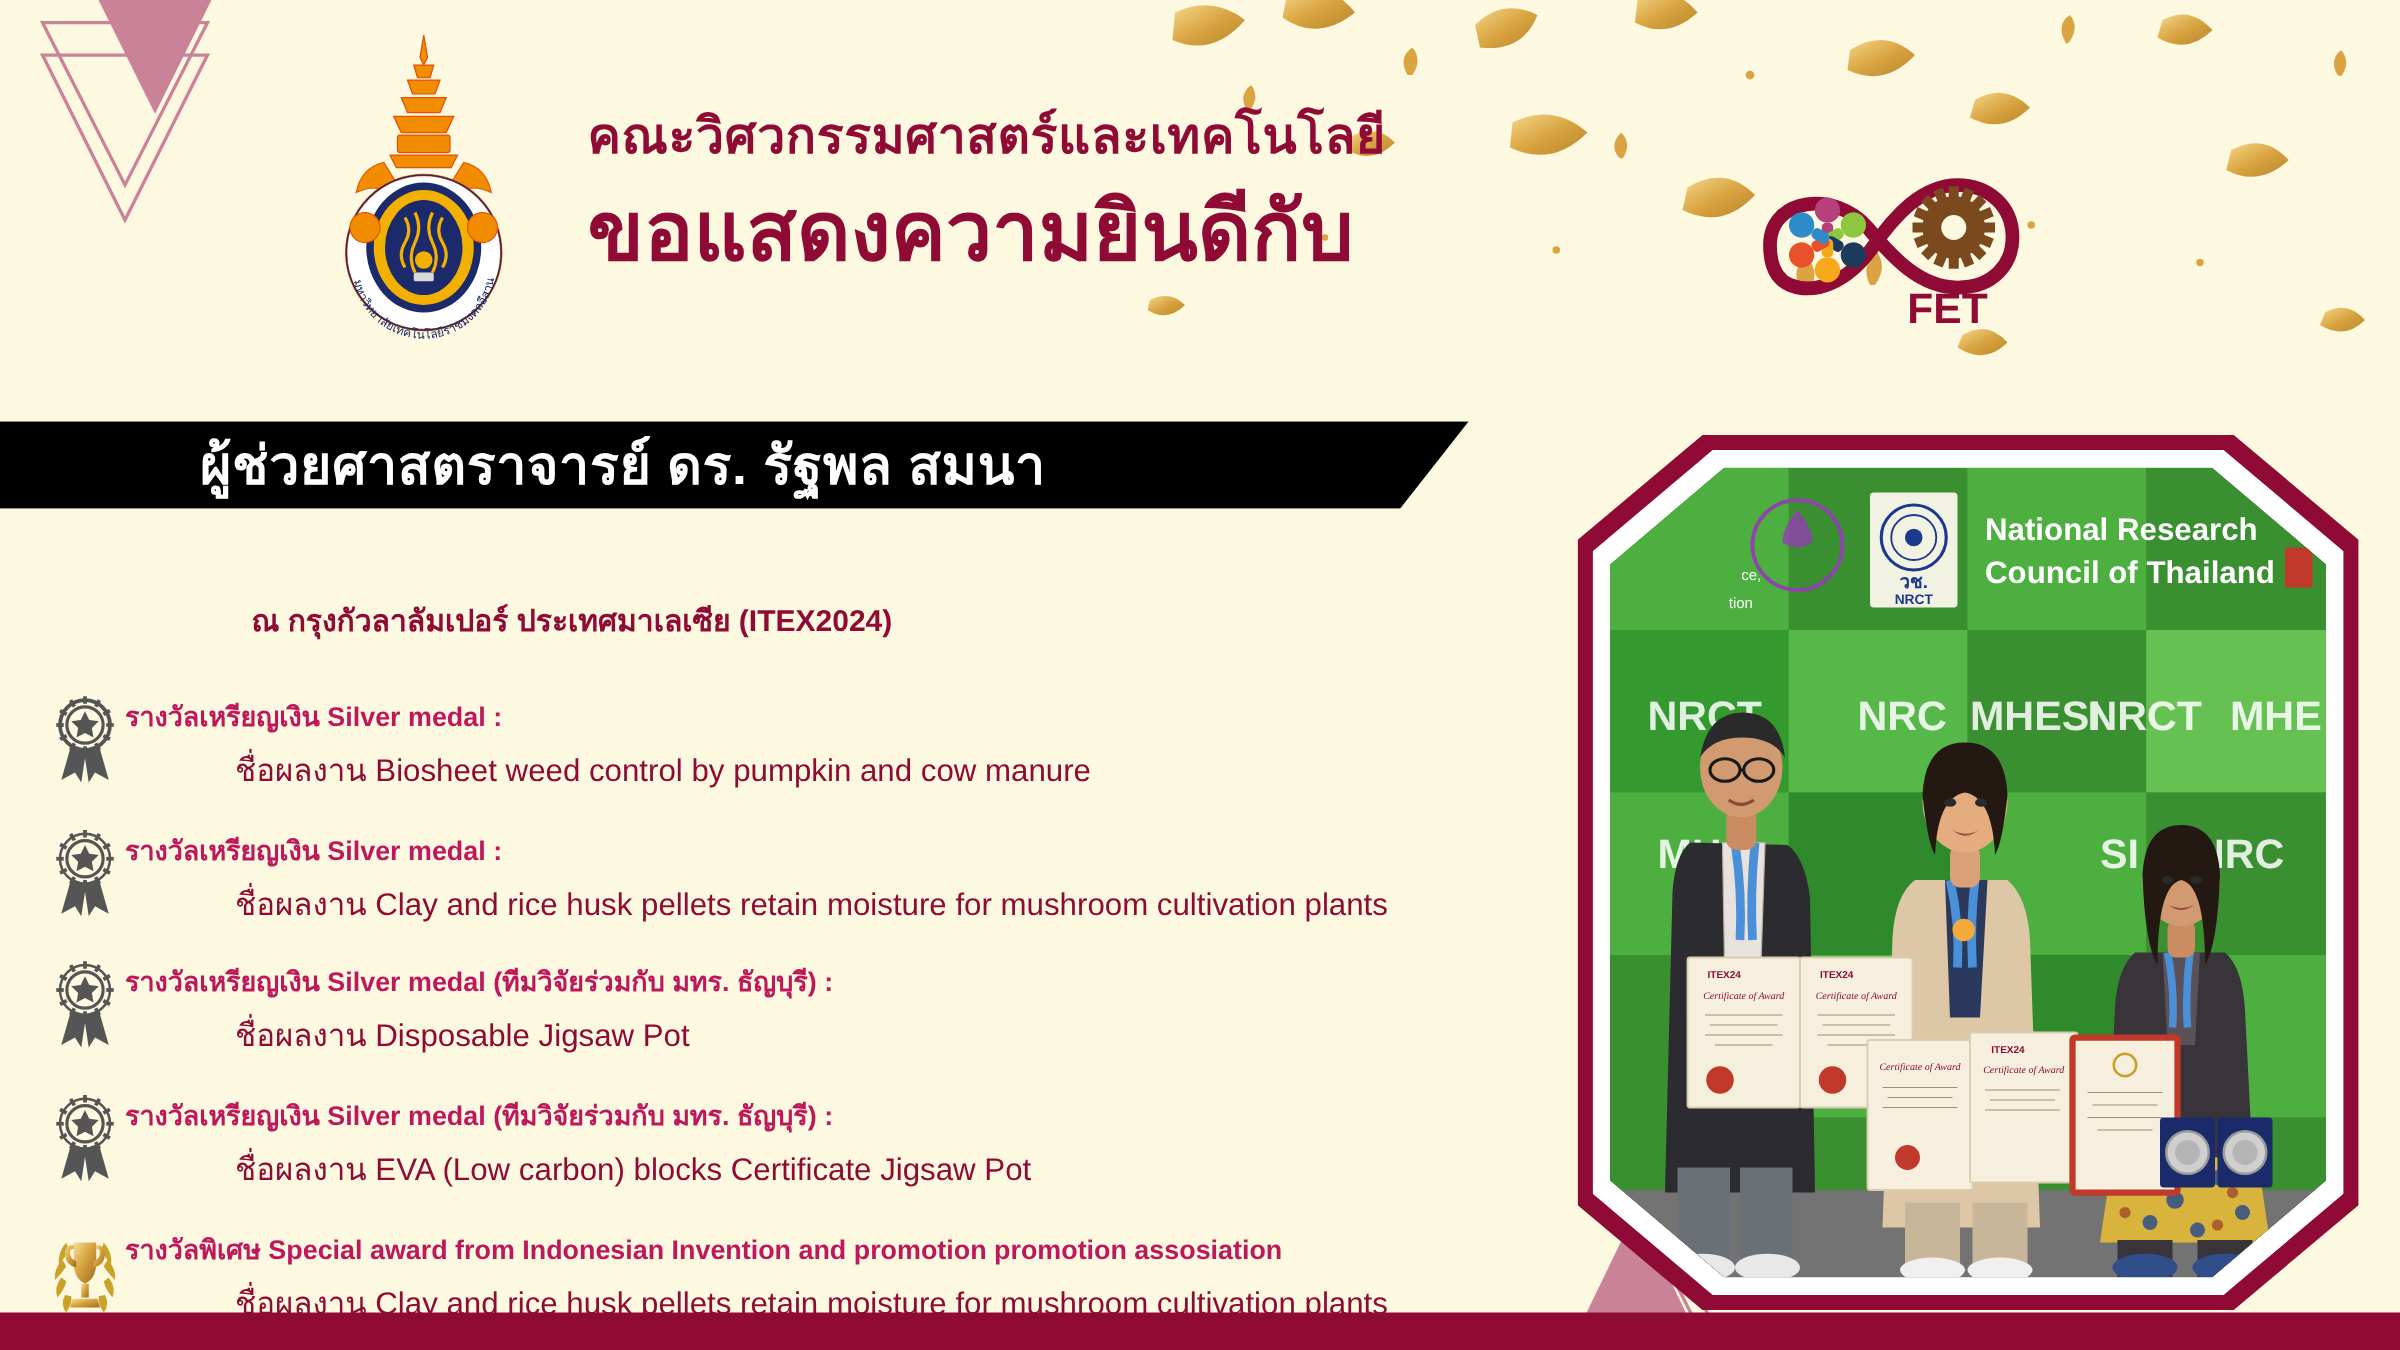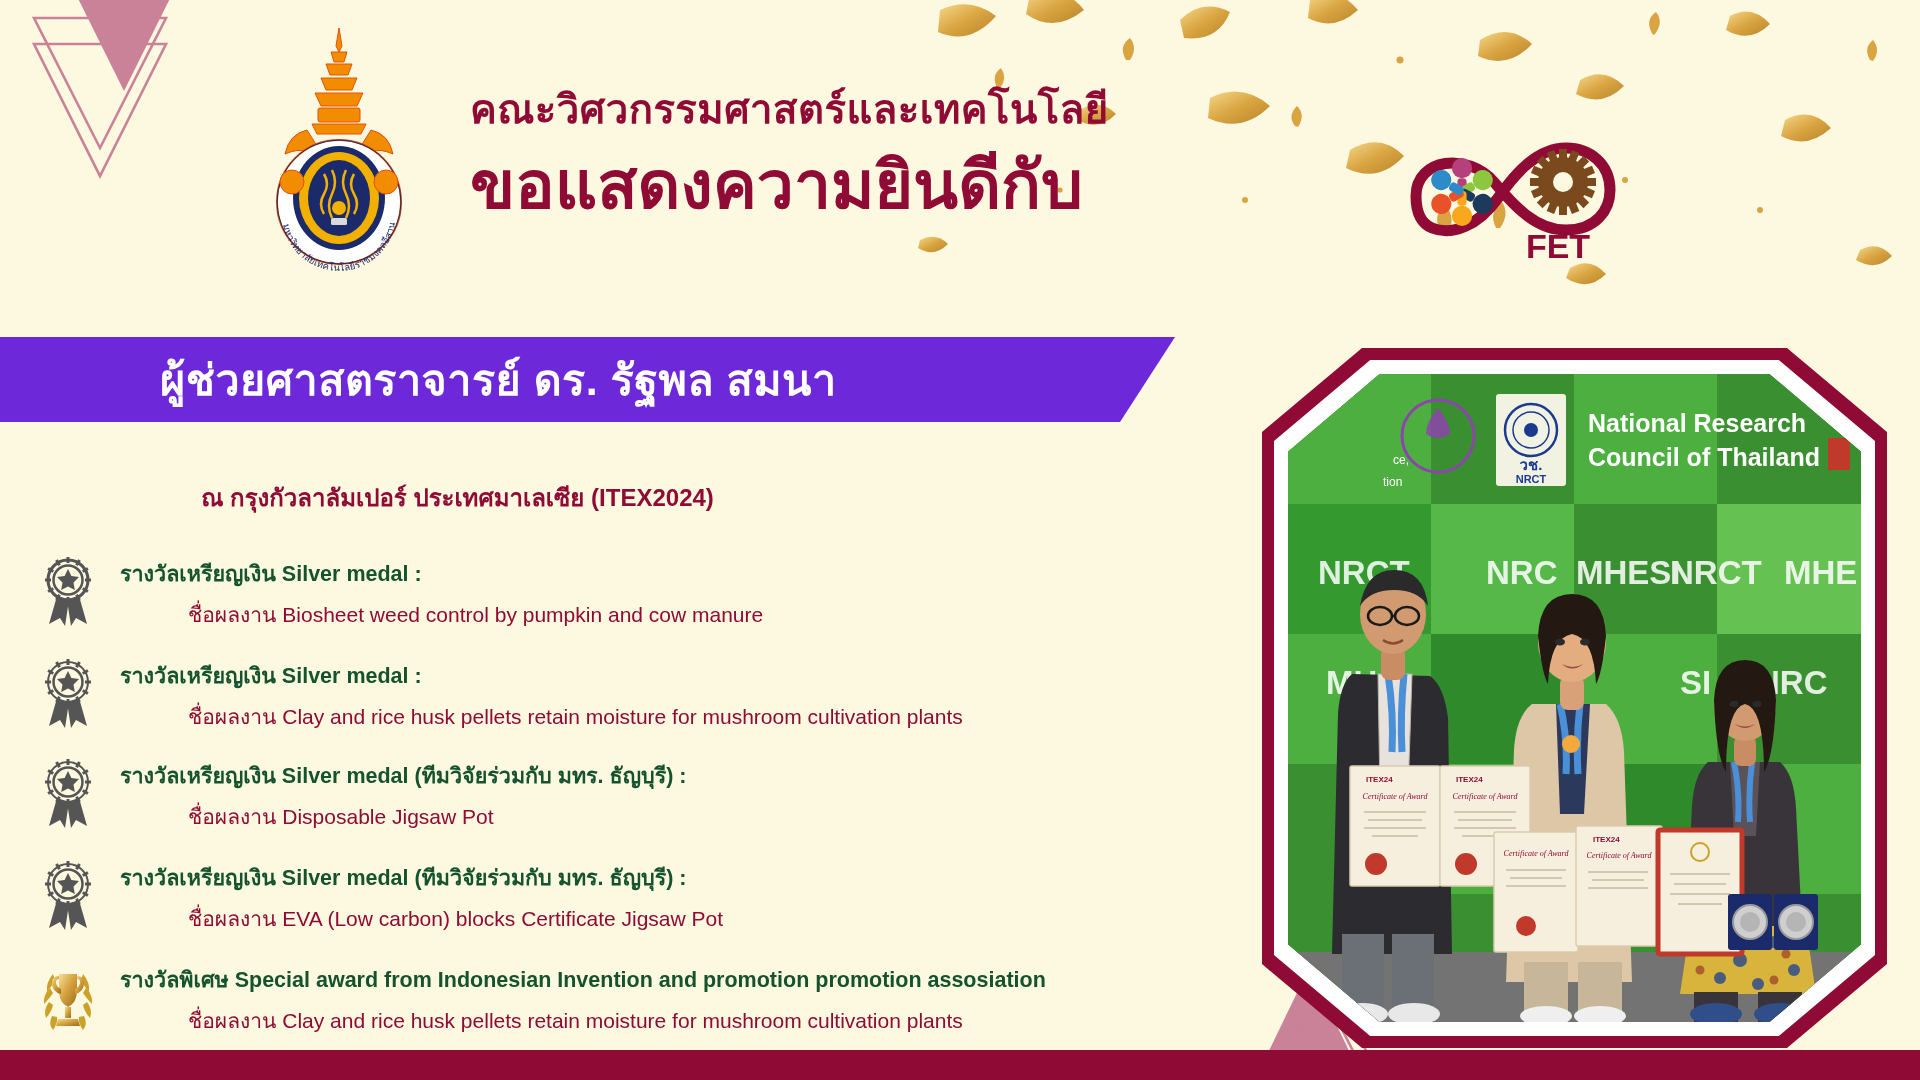--- a/index.html
+++ b/index.html
@@ -28,22 +28,22 @@
     color:#8F0B35; font-size:40px; font-weight:700; letter-spacing:.5px;
     line-height:1.15;
   }
   .head-line2 {
     color:#8F0B35; font-size:66px; font-weight:800; line-height:1.15; margin-top:16px;
   }
   .fet-logo { position:absolute; left:1398px; top:124px; width:230px; height:145px; }
 
   
   .name-banner {
-    position:absolute; left:0; top:337px; width:1175px; height:85px;
-    background:#6d28d9;
+    position:absolute; left:0; top:337px; width:1175px; height:70px;
+    background:#000000;
     clip-path: polygon(0 0, 1175px 0, 1120px 100%, 0 100%);
     display:flex; align-items:center;
   }
   .name-banner .name-text {
     color:#FFFFFF; font-size:43px; font-weight:800; letter-spacing:.5px;
     margin-left:160px;
   }
 
   
   .desc { position:absolute; left:0; top:455px; width:1215px; }
@@ -53,25 +53,25 @@
   .desc-l1 { text-align:left; padding-left:10px; }
   .desc-l2 { text-align:center; margin-top:28px; padding-right:300px; }
 
   
   .awards { position:absolute; left:40px; top:556px; width:1180px; }
   .award-row { position:relative; min-height:49px; margin-bottom:0px; }
   .award-icon {
     position:absolute; left:0; top:0; width:56px; height:72px;
   }
   .award-title {
-    margin-left:80px; color:#14532d; font-size:21.5px; font-weight:700;
+    margin-left:60px; color:#be185d; font-size:21.5px; font-weight:700;
     line-height:1.2; padding-top:6px;
   }
   .award-sub {
-    margin-left:148px; color:#8F0B35; font-size:21px; font-weight:400;
+    margin-left:148px; color:#8F0B35; font-size:25px; font-weight:400;
     line-height:1.25; padding-top:14px;
   }
   .award-row.r0 { margin-top:0; }
   .award-row.r1 { margin-top:30px; }
   .award-row.r2 { margin-top:28px; }
   .award-row.r3 { margin-top:30px; }
   .award-row.r4 { margin-top:30px; }
 
   
   .photo-wrap {

